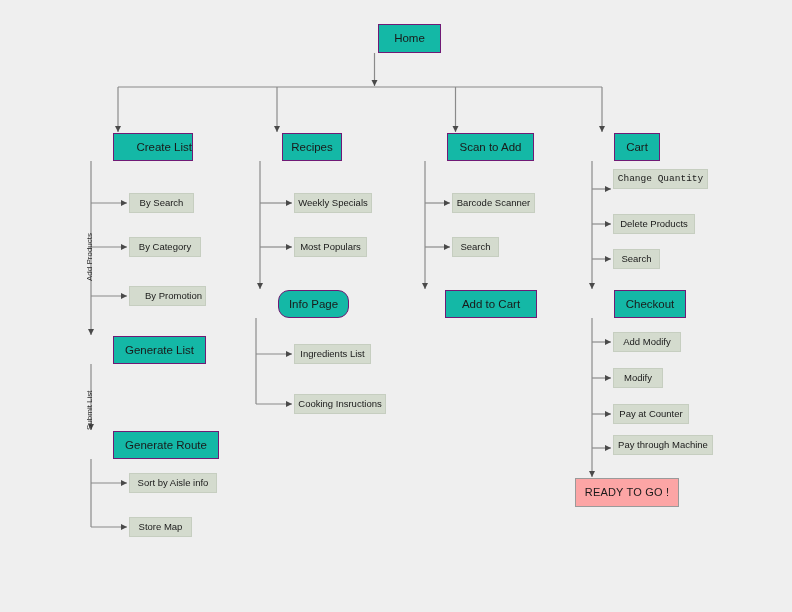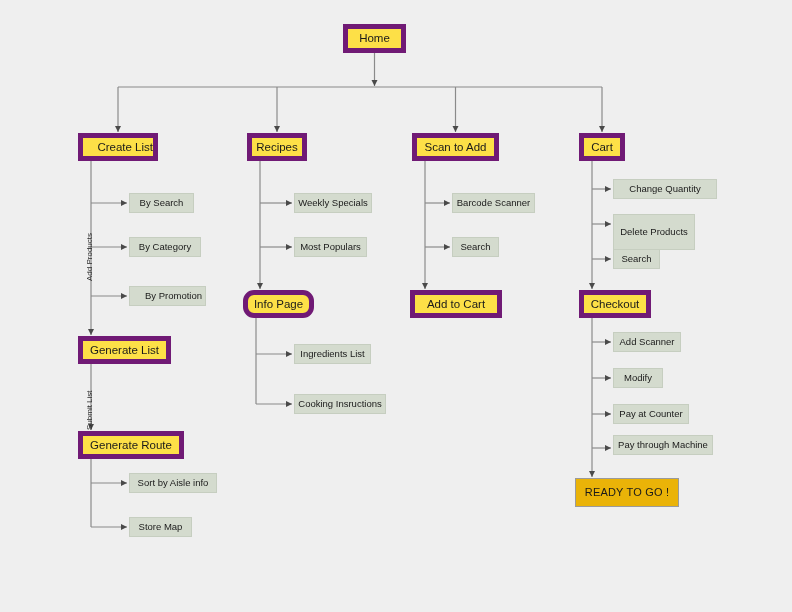--- a/index.html
+++ b/index.html
@@ -31,31 +31,32 @@
     box-sizing: border-box;
     display: flex;
     align-items: center;
     justify-content: center;
     text-align: center;
     color: #1a1a1a;
     line-height: 1.1;
     white-space: nowrap;
   }
   .node.primary {
-    background: #fde047;
-    border: 5px solid #701a75;
+    background: #14b8a6;
+    border: 1px solid #701a75;
     font-size: 11.5px;
+    margin-left: 35px;
   }
   .node.leaf {
     background: #d4dbce;
     border: 1px solid #c6cec0;
     font-size: 9.5px;
   }
   .node.terminal {
-    background: #eab308;
+    background: #fca5a5;
     border: 1px solid #9a9a9a;
     font-size: 11px;
     letter-spacing: 0.2px;
   }
   .edge-label {
     position: absolute;
     font-size: 8px;
     color: #2b2b2b;
     white-space: nowrap;
     transform-origin: left top;
@@ -161,34 +162,34 @@
       </div>
       <div class="node leaf" style="left: 452px; top: 237px; width: 47px; height: 20px;">
         <span>Search</span>
       </div>
       <div class="node primary" style="left: 410px; top: 290px; width: 92px; height: 28px;">
         <span>Add to Cart</span>
       </div>
       <div class="node primary" style="left: 579px; top: 133px; width: 46px; height: 28px;">
         <span>Cart</span>
       </div>
-      <div class="node leaf" style="left: 613px; top: 179px; width: 104px; height: 20px;">
+      <div class="node leaf" style="left: 613px; top: 169px; width: 95px; height: 20px; font-family: Liberation Mono, monospace;">
         <span>Change Quantity</span>
       </div>
-      <div class="node leaf" style="left: 613px; top: 214px; width: 82px; height: 36px;">
+      <div class="node leaf" style="left: 613px; top: 214px; width: 82px; height: 20px;">
         <span>Delete Products</span>
       </div>
       <div class="node leaf" style="left: 613px; top: 249px; width: 47px; height: 20px;">
         <span>Search</span>
       </div>
       <div class="node primary" style="left: 579px; top: 290px; width: 72px; height: 28px;">
         <span>Checkout</span>
       </div>
       <div class="node leaf" style="left: 613px; top: 332px; width: 68px; height: 20px;">
-        <span>Add Scanner</span>
+        <span>Add Modify</span>
       </div>
       <div class="node leaf" style="left: 613px; top: 368px; width: 50px; height: 20px;">
         <span>Modify</span>
       </div>
       <div class="node leaf" style="left: 613px; top: 404px; width: 76px; height: 20px;">
         <span>Pay at Counter</span>
       </div>
       <div class="node leaf" style="left: 613px; top: 435px; width: 100px; height: 20px;">
         <span>Pay through Machine</span>
       </div>

